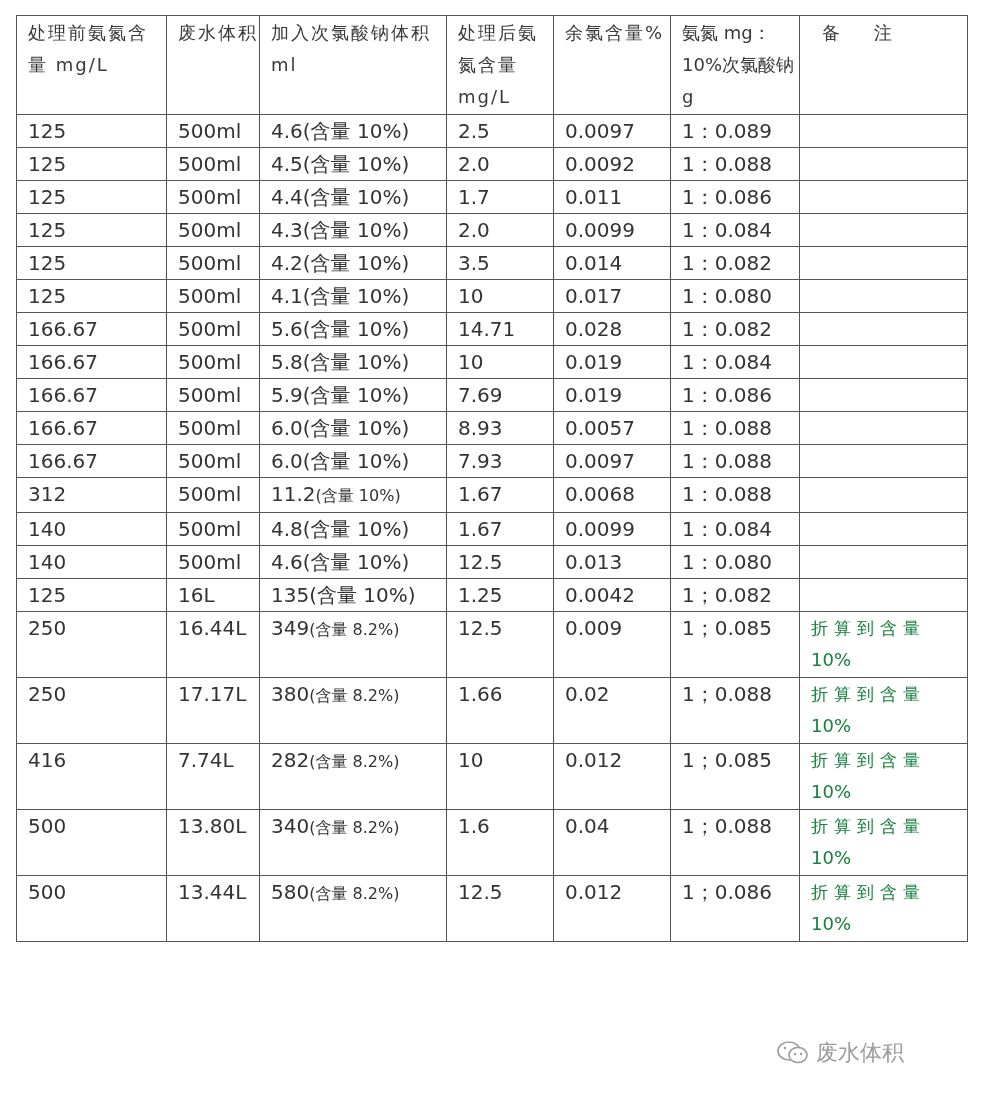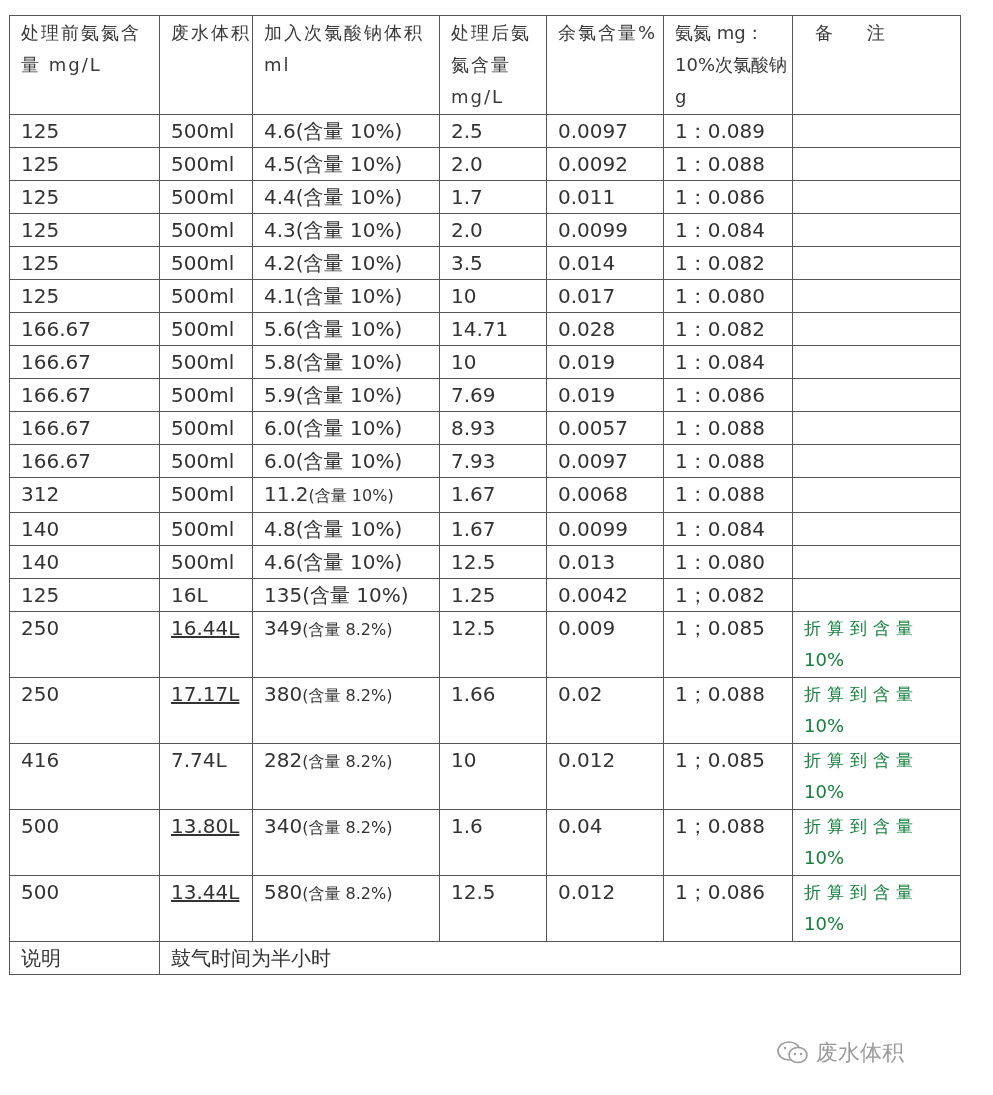--- a/index.html
+++ b/index.html
@@ -10,21 +10,21 @@
     body {
       width: 993px;
       height: 1095px;
       position: relative;
       overflow: hidden;
       font-family: "DejaVu Sans", "Liberation Sans", sans-serif;
       color: #333333;
     }
     table.data-table {
       position: absolute;
-      left: 9px;
+      left: 16px;
       top: 15px;
       border-collapse: collapse;
       table-layout: fixed;
       width: 951px;
     }
     table.data-table td {
       border: 1.5px solid #555555;
       padding: 0 0 0 11px;
       vertical-align: top;
       font-size: 20px;
@@ -40,21 +40,21 @@
       white-space: normal;
       letter-spacing: 2px;
       color: #3a3a3a;
     }
     table.data-table tr.row td {
       height: 32px;
     }
     table.data-table tr.row.tall td {
       height: 65px;
     }
-    .small-vol { font-size: 16px; text-decoration: underline; }
+    .small-vol { font-size: 16px; }
     .conc-note { font-size: 16px; }
     td.note {
       white-space: normal !important;
       font-size: 17px !important;
       letter-spacing: 6px;
       line-height: 32px;
       color: #15803d;
     }
     td.note .pct { letter-spacing: 0; font-size: 18px; }
     .col-hdr-note { letter-spacing: 0 !important; padding-left: 22px !important; }
@@ -284,24 +284,20 @@
         <td class="small-vol">13.44L</td>
         <td><span>580</span><span class="conc-note">(含量 8.2%)</span></td>
         <td>12.5</td>
         <td>0.012</td>
         <td>1；0.086</td>
         <td class="note">
           <div>折算到含量</div>
           <div class="pct">10%</div>
         </td>
       </tr>
-      <tr class="footer">
-        <td>说明</td>
-        <td colspan="6">鼓气时间为半小时</td>
-      </tr>
     </tbody>
 </table>
 
 <div class="watermark">
   <span>
     <svg width="34" height="26" viewBox="0 0 34 26">
       <ellipse cx="13" cy="11" rx="11" ry="9" fill="none" stroke="#8a8a8a" stroke-width="1.6"></ellipse>
       <ellipse cx="22" cy="15" rx="9" ry="7.5" fill="#fff" stroke="#8a8a8a" stroke-width="1.6"></ellipse>
       <circle cx="19" cy="14" r="1.2" fill="#8a8a8a"></circle>
       <circle cx="25" cy="14" r="1.2" fill="#8a8a8a"></circle>

